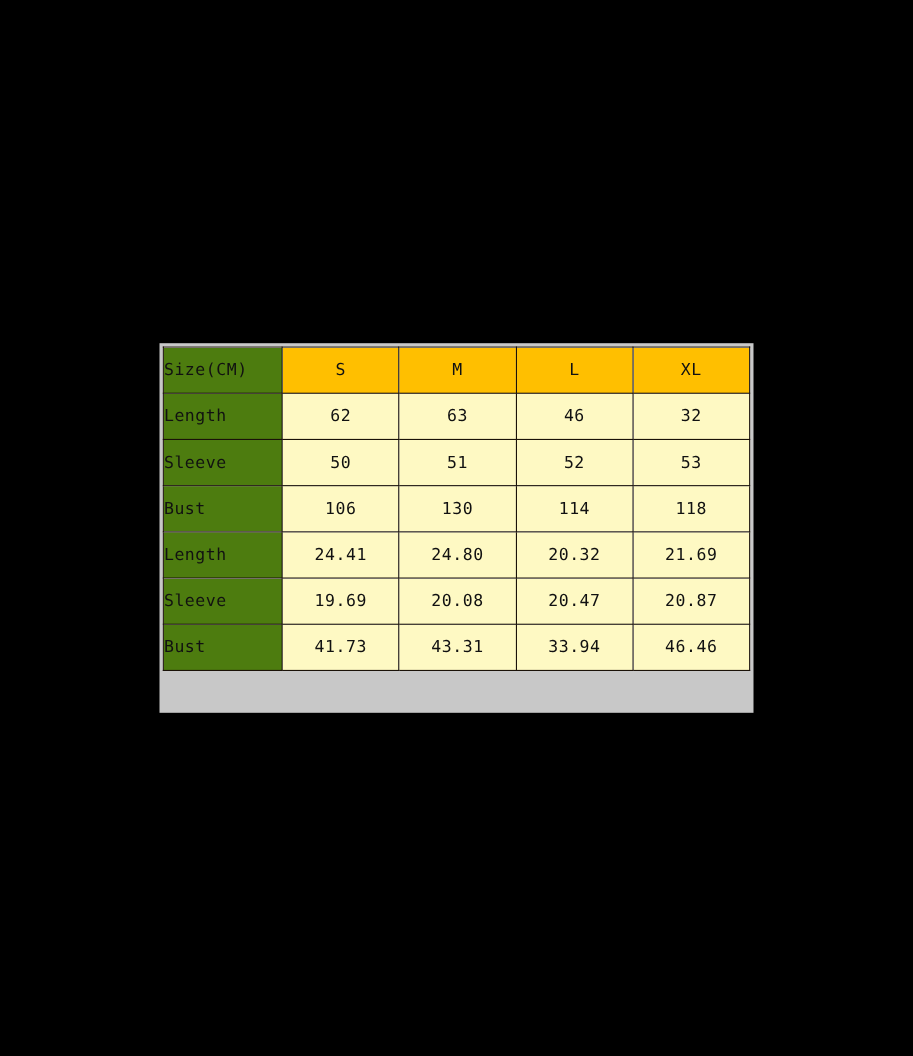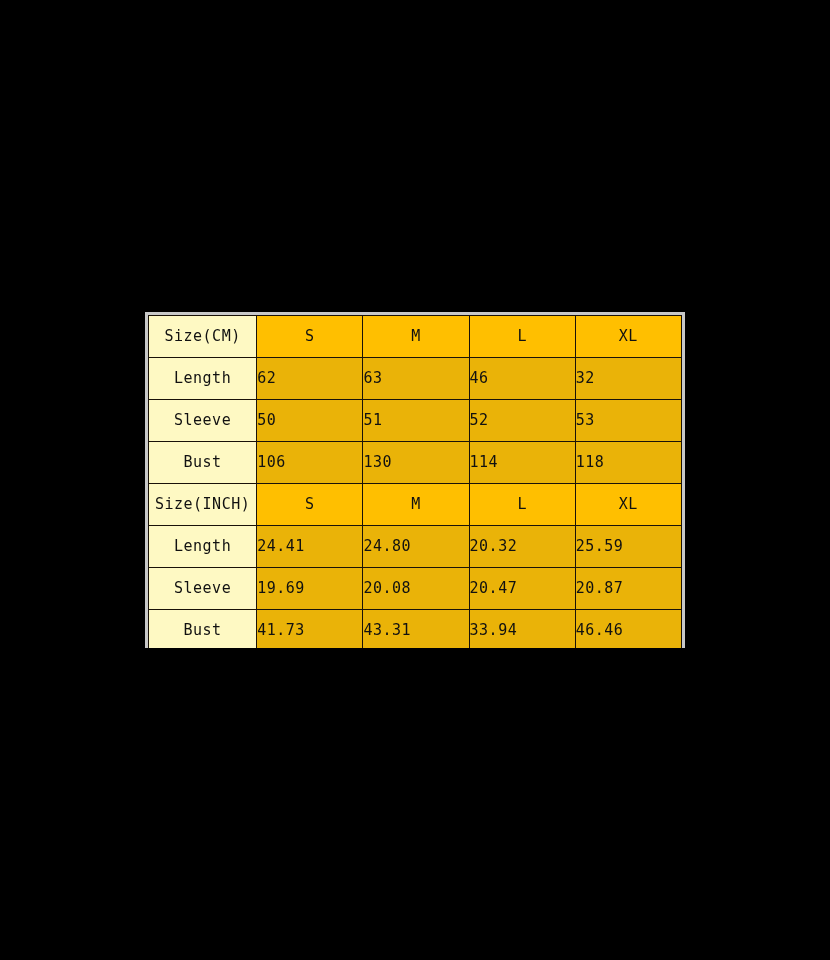--- a/index.html
+++ b/index.html
@@ -43,33 +43,33 @@
     padding: 0;
     font-size: 15px;
     line-height: 1.1;
     color: #111111;
     letter-spacing: 0.5px;
     white-space: nowrap;
     overflow: hidden;
   }
 
   td.row-label {
-    background: #fef9c3;
-    text-align: center;
+    background: #4d7c0f;
+    text-align: left;
     padding-left: 6px;
   }
 
   td.head-cell {
     background: #ffbf00;
     text-align: center;
   }
 
   td.data-cell {
-    background: #eab308;
-    text-align: left;
+    background: #fef9c3;
+    text-align: center;
   }
 </style>
 </head>
 <body>
 
 <div id="size-chart-frame">
   <table id="size-chart-table">
     <colgroup>
       <col class="label-col">
       <col class="size-col">
@@ -104,34 +104,27 @@
       </tr>
 
       <tr>
         <td class="row-label">Bust</td>
         <td class="data-cell">106</td>
         <td class="data-cell">130</td>
         <td class="data-cell">114</td>
         <td class="data-cell">118</td>
       </tr>
 
-      <tr>
-        <td class="row-label">Size(INCH)</td>
-        <td class="head-cell">S</td>
-        <td class="head-cell">M</td>
-        <td class="head-cell">L</td>
-        <td class="head-cell">XL</td>
-      </tr>
 
       <tr>
         <td class="row-label">Length</td>
         <td class="data-cell">24.41</td>
         <td class="data-cell">24.80</td>
         <td class="data-cell">20.32</td>
-        <td class="data-cell">25.59</td>
+        <td class="data-cell">21.69</td>
       </tr>
 
       <tr>
         <td class="row-label">Sleeve</td>
         <td class="data-cell">19.69</td>
         <td class="data-cell">20.08</td>
         <td class="data-cell">20.47</td>
         <td class="data-cell">20.87</td>
       </tr>
 

